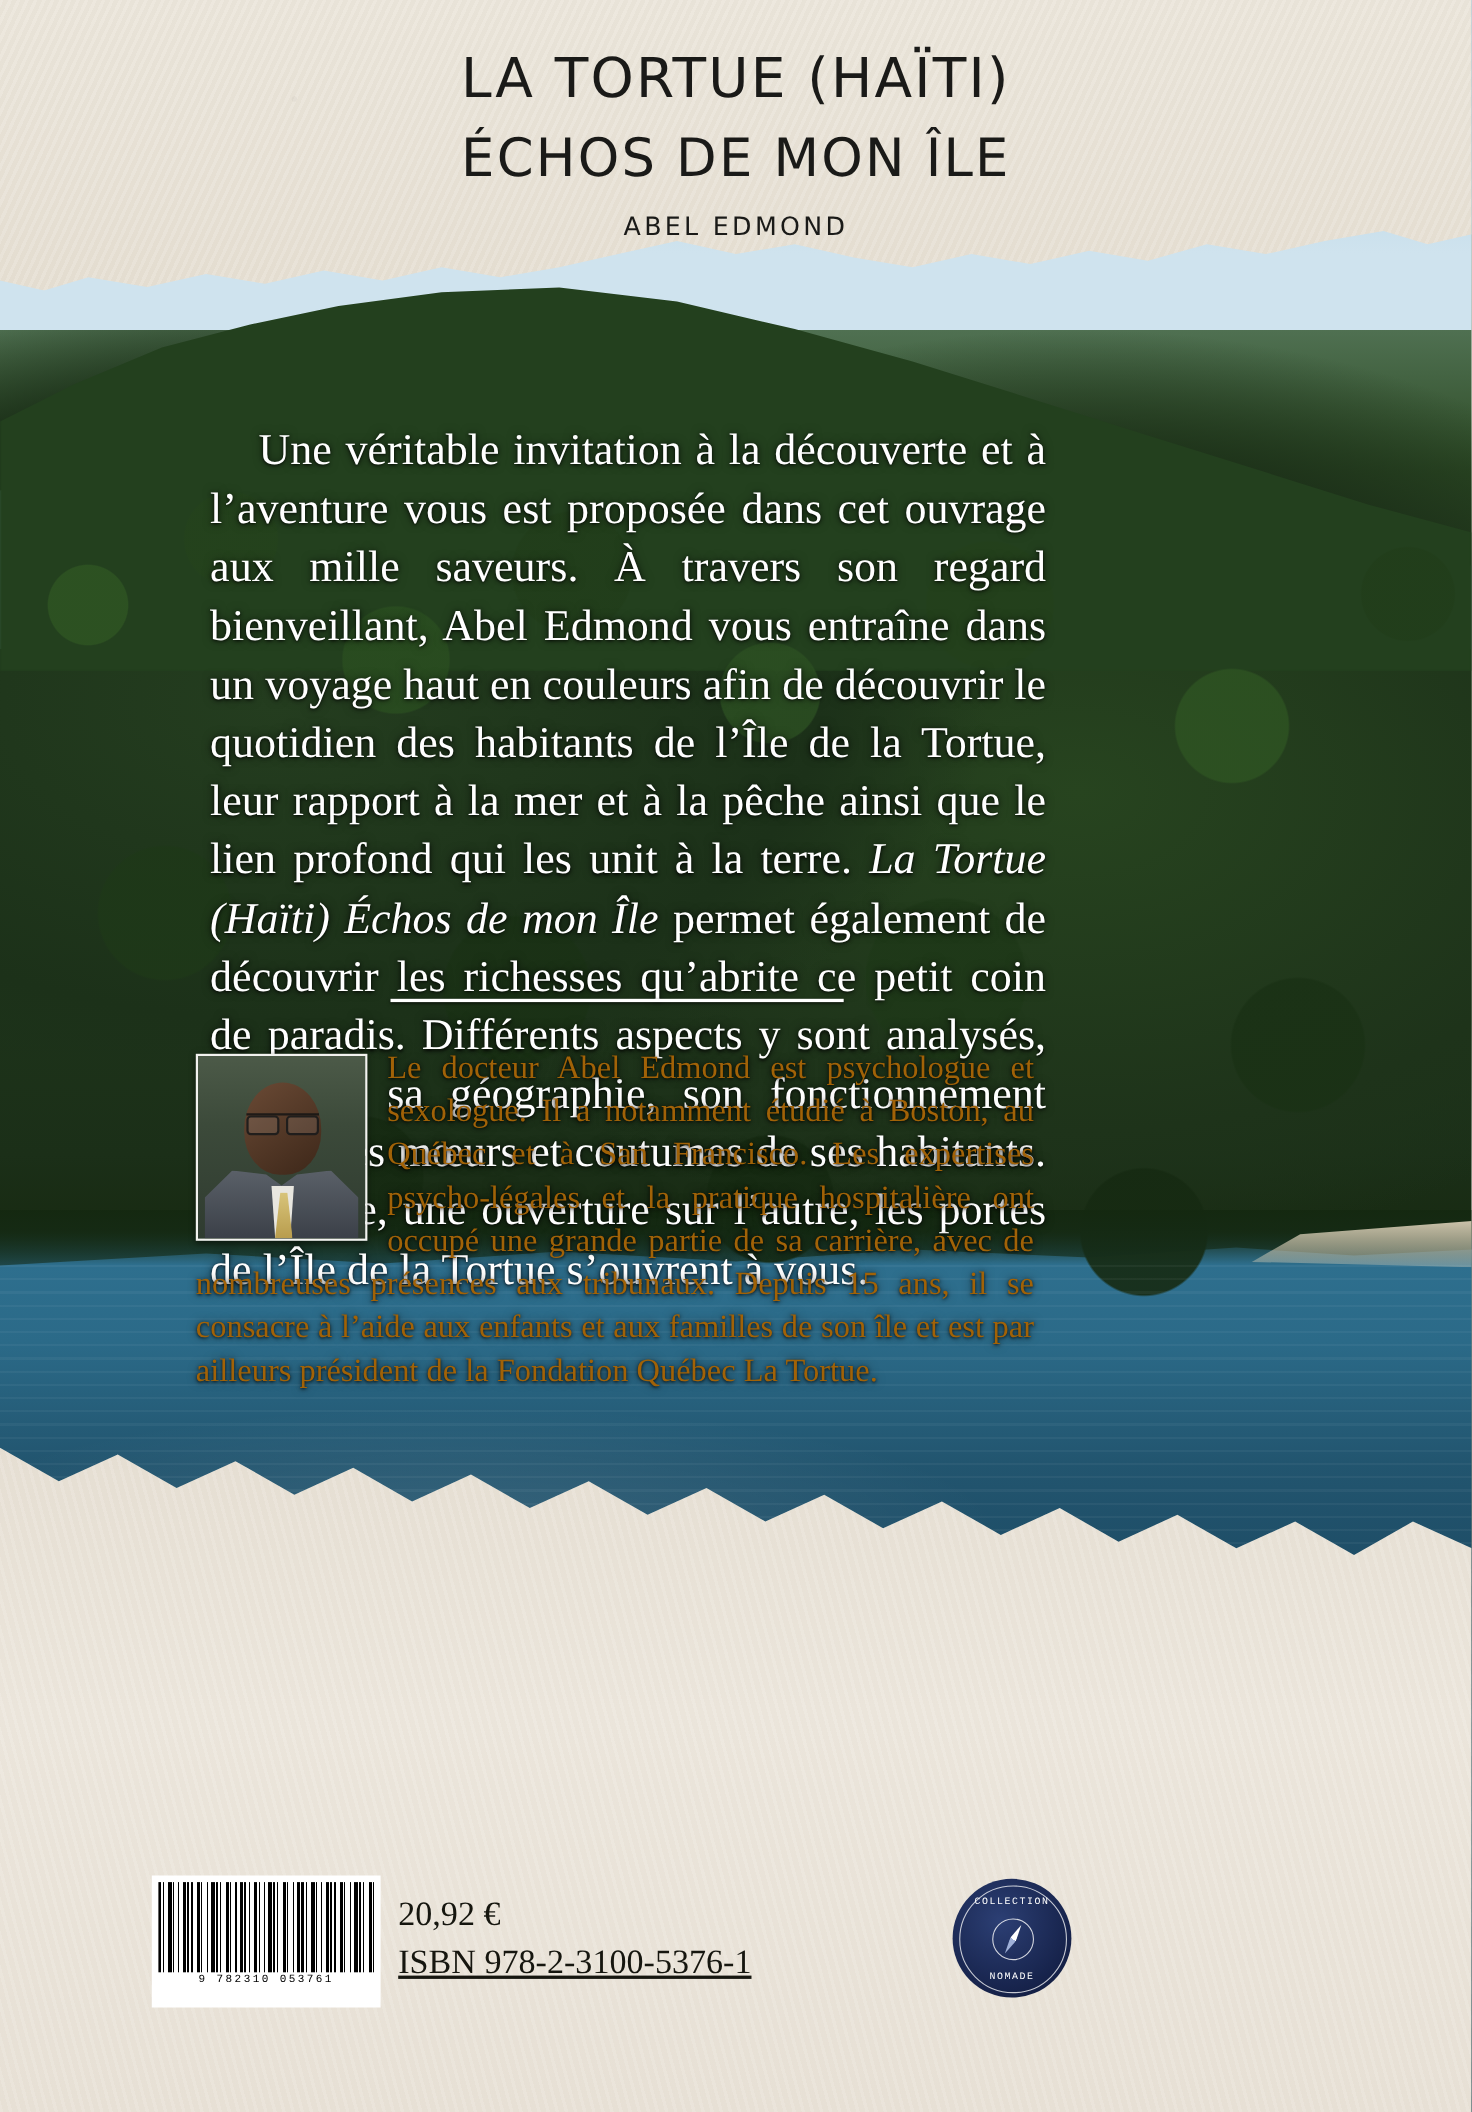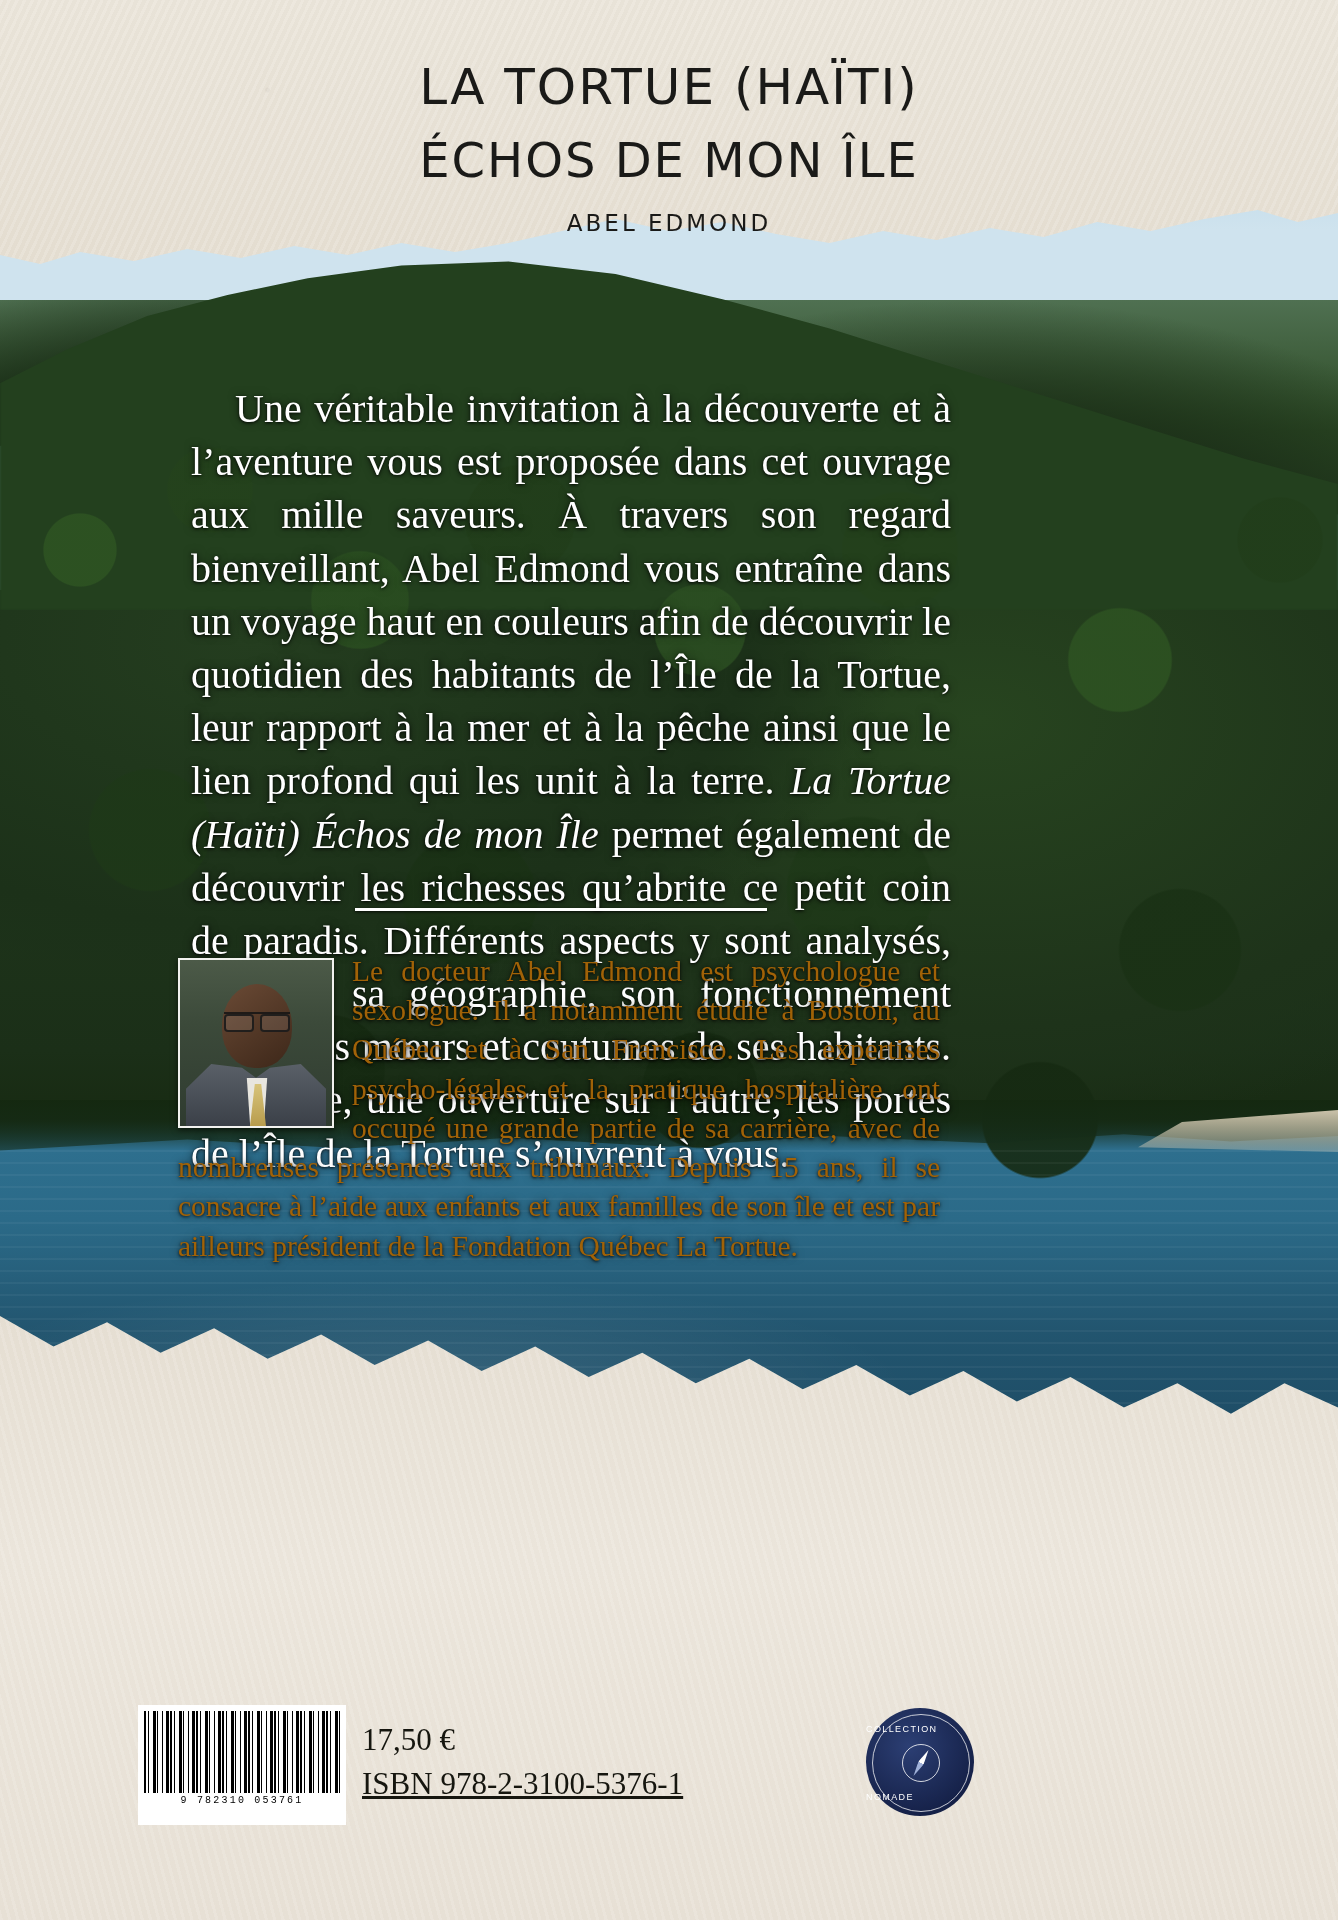--- a/index.html
+++ b/index.html
@@ -184,21 +184,21 @@
     left: 0; top: 42px;
     width: 1338px;
     text-align: center;
     color: #1a1a18;
   }
   .book-title {
     font-family: "DejaVu Sans", sans-serif;
     font-size: 50px;
     letter-spacing: 2px;
     font-weight: 400;
-    margin: 16px;
+    margin: 0;
     text-transform: uppercase;
   }
   .book-subtitle {
     font-family: "DejaVu Sans", sans-serif;
     font-size: 48px;
     letter-spacing: 2px;
     margin: 16px 0 0 0;
     text-transform: uppercase;
     font-weight: 400;
   }
@@ -365,22 +365,22 @@
   .collection-badge .ring {
     position: absolute;
     left: 6px; top: 6px;
     width: 96px; height: 96px;
     border: 1px solid rgba(255,255,255,.75);
     border-radius: 50%;
   }
   .badge-top, .badge-bottom {
     position: absolute;
     width: 108px;
-    text-align: left;
-    font-family: Liberation Sans, sans-serif;
+    text-align: center;
+    font-family: Liberation Mono, monospace;
     font-size: 9px;
     letter-spacing: 1.4px;
   }
   .badge-top { top: 16px; }
   .badge-bottom { bottom: 14px; }
   .compass {
     position: absolute;
     left: 36px; top: 36px;
     width: 36px; height: 36px;
     border-radius: 50%;
@@ -437,21 +437,21 @@
 
   <div class="paper-bottom"></div>
   <div class="paper-bottom-fiber"></div>
 
   <div class="barcode">
     <div class="bars"></div>
     <div class="num">9 782310 053761</div>
   </div>
 
   <div class="price-block">
-    <div class="price">17,50 €</div>
+    <div class="price">20,92 €</div>
     <div class="isbn">ISBN 978-2-3100-5376-1</div>
   </div>
 
   <div class="collection-badge">
     <div class="ring"></div>
     <div class="badge-top">COLLECTION</div>
     <div class="compass"></div>
     <div class="badge-bottom">NOMADE</div>
   </div>
 

